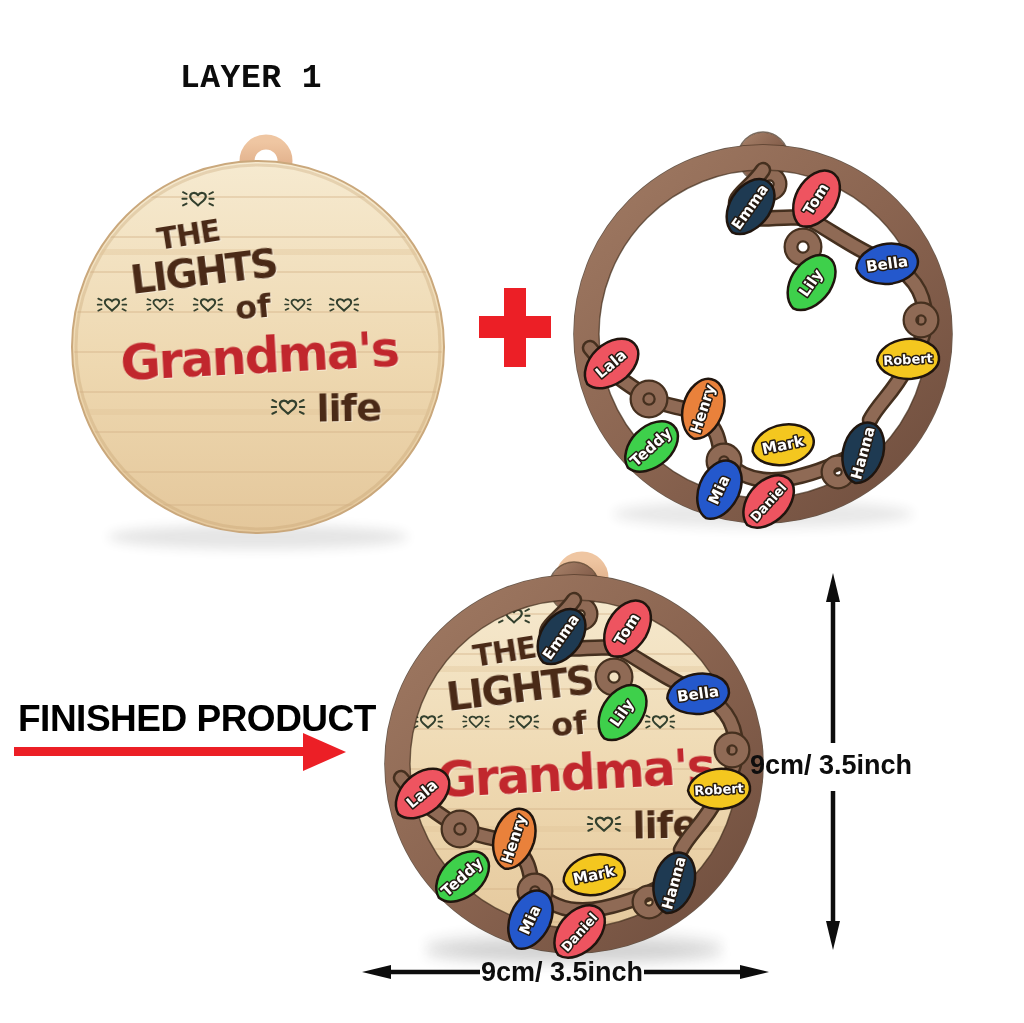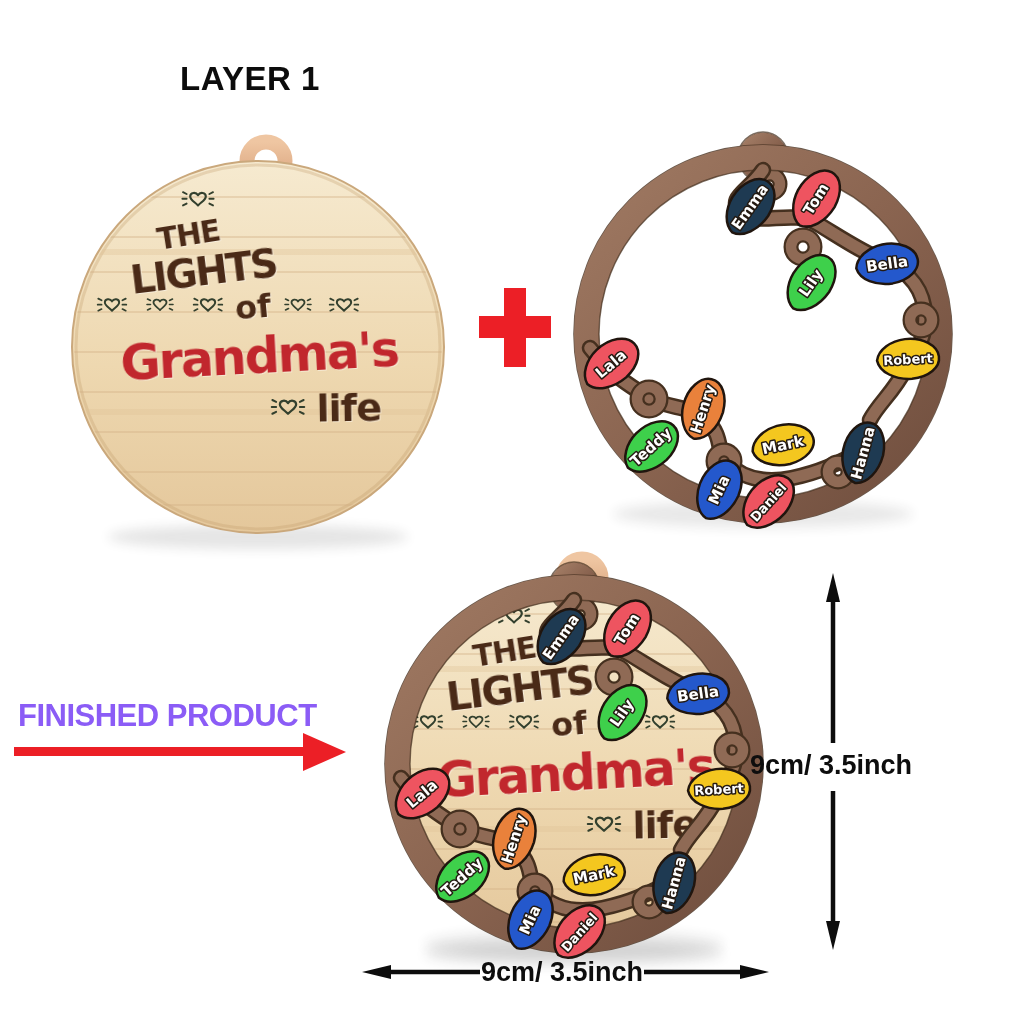--- a/index.html
+++ b/index.html
@@ -1,21 +1,21 @@
 <!DOCTYPE html>
 <html><head>
 <meta charset="utf-8">
 <style>
   html,body{margin:0;padding:0;background:#ffffff;}
   body{width:1024px;height:1023px;font-family:"Liberation Sans",sans-serif;overflow:hidden;}
   .stage{position:relative;width:1024px;height:1023px;background:#ffffff;}
   .hdr{position:absolute;font-weight:bold;font-size:33px;color:#0c0c0c;letter-spacing:.5px;
-       font-family:Liberation Sans, sans-serif;}
-  .finished-label{position:absolute;left:18px;top:698px;font-weight:bold;font-size:31px;
-       color:#8b5cf6;letter-spacing:-.5px;font-family:"Liberation Sans",sans-serif;}
+       font-family:Liberation Mono, monospace;}
+  .finished-label{position:absolute;left:18px;top:698px;font-weight:bold;font-size:37px;
+       color:#000000;letter-spacing:-.5px;font-family:"Liberation Sans",sans-serif;}
   svg{position:absolute;left:0;top:0;}
   .pt{font-family:"DejaVu Sans",sans-serif;font-weight:bold;text-anchor:middle;
       filter:drop-shadow(1px 1px 0 rgba(255,255,255,.45));}
   .pt-brown{fill:#4a2a17;}
   .pt-red{fill:#c1272d;}
   .heart{color:#33402e;}
   .bulb-name{fill:#ffffff;stroke:#241a12;stroke-width:3px;paint-order:stroke;stroke-linejoin:round;
       font-weight:bold;text-anchor:middle;font-family:"DejaVu Sans",sans-serif;}
   .vine-outline{fill:none;stroke:#45301f;stroke-width:16.5;stroke-linecap:round;}
   .vine-main{fill:none;stroke:#8f6a55;stroke-width:11.5;stroke-linecap:round;}

